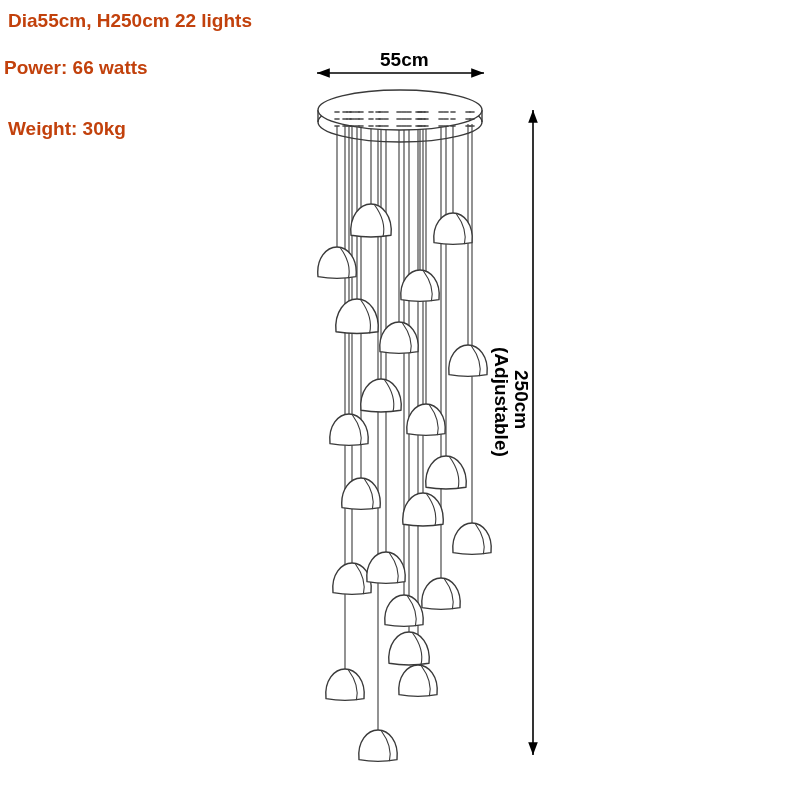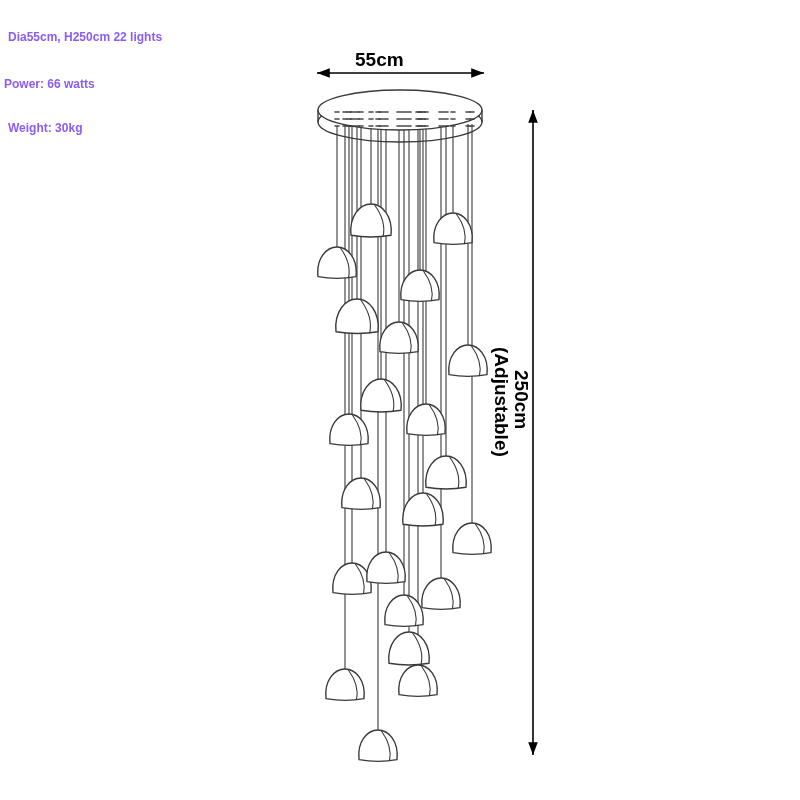--- a/index.html
+++ b/index.html
@@ -18,40 +18,39 @@
     position: absolute;
     left: 0;
     top: 0;
     width: 800px;
     height: 800px;
   }
   .spec-text {
     position: absolute;
     font-family: "Liberation Sans", sans-serif;
     font-weight: bold;
-    font-size: 12px;
-    color: #8b5cf6;
+    font-size: 19px;
+    color: #c2410c;
     white-space: nowrap;
     letter-spacing: 0px;
-    margin-top: 20px;
   }
   #spec-line-1 { left: 8px;  top: 10px; }
   #spec-line-2 { left: 4px;  top: 57px; }
-  #spec-line-3 { left: 8px;  top: 101px; }
+  #spec-line-3 { left: 8px;  top: 118px; }
 
   .dim-label {
     position: absolute;
     font-family: "Liberation Sans", sans-serif;
     font-weight: bold;
     font-size: 19px;
     color: #000000;
     white-space: nowrap;
   }
   #dim-width-label {
-    left: 355px;
+    left: 380px;
     top: 49px;
   }
   #dim-height-label {
     left: 532px;
     top: 370px;
     transform-origin: left top;
     transform: rotate(90deg);
   }
   #dim-height-sublabel {
     left: 512px;

